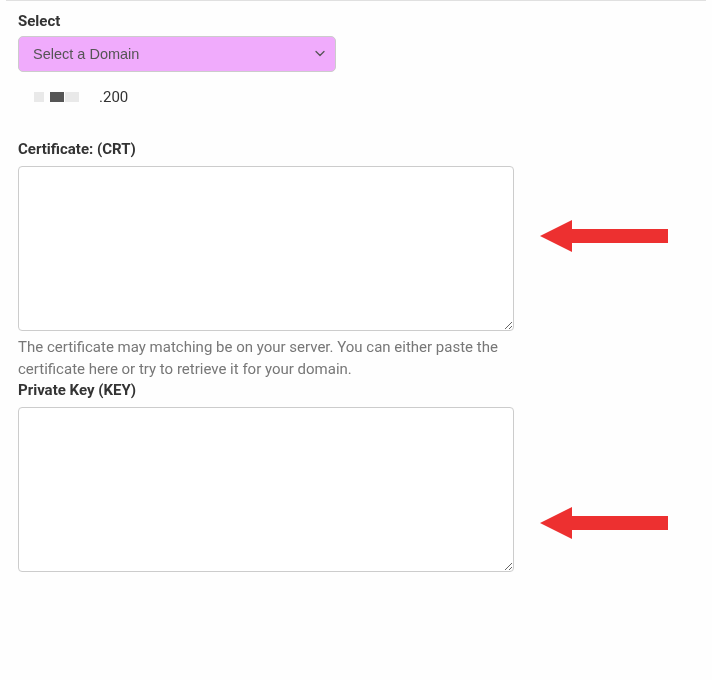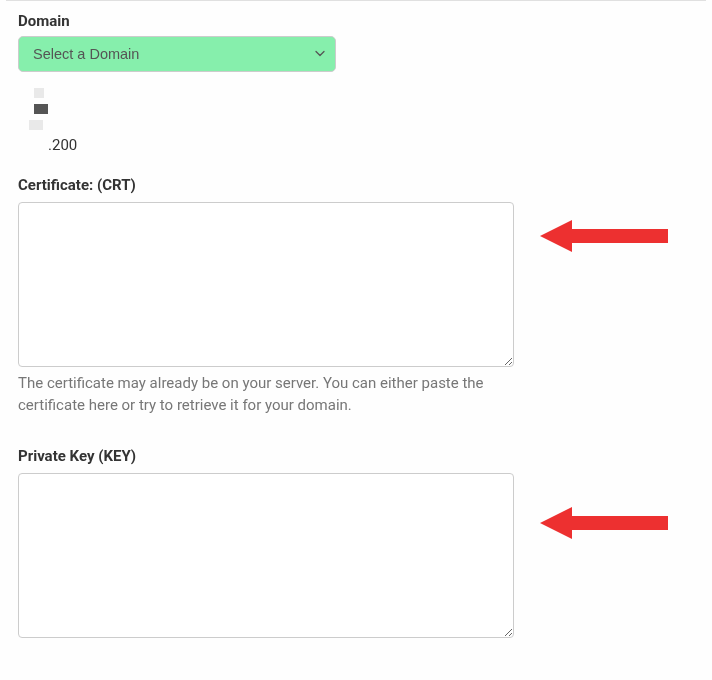--- a/index.html
+++ b/index.html
@@ -38,56 +38,55 @@
       position: relative;
       width: 318px;
     }
     .select {
       width: 100%;
       padding: 9px 30px 9px 14px;
       border: 1px solid #ccc;
       border-radius: 5px;
       font-size: 14.5px;
       color: #555;
-      background: #86efac;
+      background: #f0abfc;
       appearance: none;
       cursor: pointer;
     }
     .select-caret {
       position: absolute;
       right: 10px;
       top: 50%;
       transform: translateY(-50%);
       pointer-events: none;
     }
     .ip-row {
       display: flex;
+      align-items: center;
       gap: 6px;
       margin-top: 16px;
       padding-left: 16px;
-      flex-direction: column;
     }
     .ip-blur-block {
       background: #e9e9e9;
       display: inline-block;
     }
     .ip-blur-dark {
       background: #555;
       display: inline-block;
     }
     .ip-text {
       font-size: 15px;
       color: #333;
       margin-left: 14px;
     }
     .cert-section {
-      margin-top: 22px;
+      margin-top: 34px;
     }
     .key-section {
-      margin-top: 30px;
     }
     .textarea {
       width: 496px;
       height: 165px;
       border: 1px solid #ccc;
       border-radius: 4px;
       padding: 8px;
       font-family: inherit;
       font-size: 14px;
       resize: both;
@@ -114,21 +113,21 @@
       left: 540px;
       top: 503px;
     }
   </style>
 </head>
 <body>
 
 <div class="top-border"></div>
 
 <div class="field-group">
-  <label class="label">Domain</label>
+  <label class="label">Select</label>
   <div class="select-wrap">
     <select class="select">
       <option>Select a Domain</option>
     </select>
     <span class="select-caret">
       <svg width="12" height="12" viewBox="0 0 12 12">
           <path d="M2 4 L6 8 L10 4" stroke="#555" stroke-width="1.3" fill="none" stroke-linecap="round" stroke-linejoin="round"></path>
         </svg>
     </span>
   </div>
@@ -139,21 +138,21 @@
     <span class="ip-blur-block" style="width:10px;height:10px"></span>
     <span class="ip-blur-dark" style="width:14px;height:10px"></span>
     <span class="ip-blur-block" style="width:14px;height:10px;margin-left:-5px"></span>
     <span class="ip-text">.200</span>
   </div>
 </div>
 
 <div class="cert-section">
   <label class="label">Certificate: (CRT)</label>
   <textarea class="textarea" style=""></textarea>
-  <p class="helper-text">The certificate may already be on your server. You can either paste the certificate here or try to retrieve it for your domain.</p>
+  <p class="helper-text">The certificate may matching be on your server. You can either paste the certificate here or try to retrieve it for your domain.</p>
 </div>
 
 <div class="key-section">
   <label class="label">Private Key (KEY)</label>
   <textarea class="textarea" style=""></textarea>
 </div>
 
 <div class="arrow arrow-1">
   <svg width="130" height="40" viewBox="0 0 130 40">
     <path d="M0 20 L32 4 L32 13 L128 13 L128 27 L32 27 L32 36 Z" fill="#ed3030"></path>

